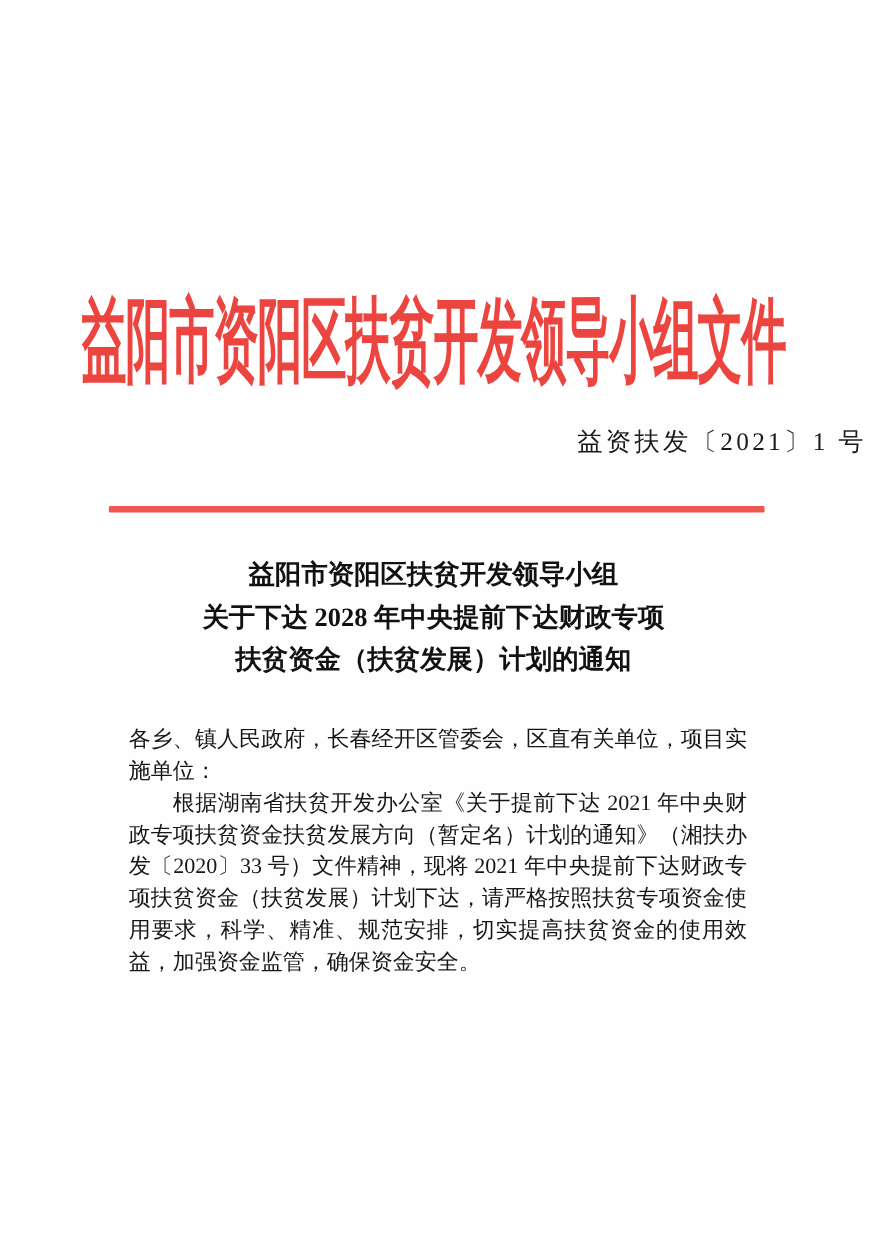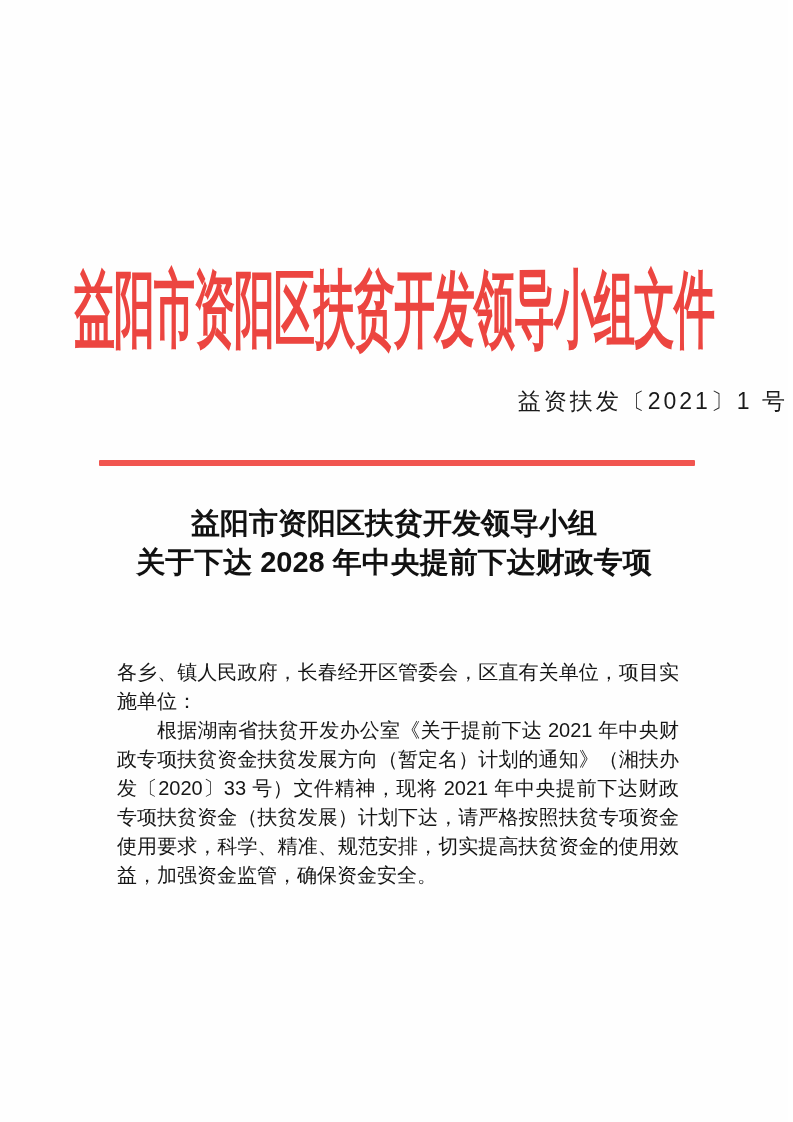--- a/index.html
+++ b/index.html
@@ -11,21 +11,21 @@
   * { margin: 0; padding: 0; box-sizing: border-box; }
   html, body {
     background: #ffffff;
   }
   .page {
     position: relative;
     width: 788px;
     height: 1122px;
     background: var(--paper);
     overflow: hidden;
-    font-family: Liberation Sans, sans-serif;
+    font-family: Liberation Serif, serif;
     color: var(--ink);
   }
   
   .banner {
     position: absolute;
     top: 262px;
     left: 0;
     width: 100%;
     height: 96px;
     display: flex;
@@ -63,21 +63,21 @@
     border-radius: 1px;
   }
   
   .doc-title {
     position: absolute;
     top: 504px;
     left: 0;
     width: 100%;
     text-align: center;
     font-weight: bold;
-    font-size: 29px;
+    font-size: 24px;
     line-height: 38.5px;
     color: #111;
   }
   
   .body-text {
     position: absolute;
     top: 658px;
     left: 117px;
     width: 562px;
     font-size: 20px;
@@ -98,20 +98,21 @@
     <span class="banner-text">益阳市资阳区扶贫开发领导小组文件</span>
   </div>
 
   <div class="doc-number">益资扶发〔2021〕1 号</div>
 
   <div class="red-divider"></div>
 
   <div class="doc-title">
     <div>益阳市资阳区扶贫开发领导小组</div>
     <div>关于下达 2028 年中央提前下达财政专项</div>
+    <div>扶贫资金（扶贫发展）计划的通知</div>
   </div>
 
   <div class="body-text">
     <p>各乡、镇人民政府，长春经开区管委会，区直有关单位，项目实施单位：</p>
     <p class="indented">根据湖南省扶贫开发办公室《关于提前下达 2021 年中央财政专项扶贫资金扶贫发展方向（暂定名）计划的通知》（湘扶办发〔2020〕33 号）文件精神，现将 2021 年中央提前下达财政专项扶贫资金（扶贫发展）计划下达，请严格按照扶贫专项资金使用要求，科学、精准、规范安排，切实提高扶贫资金的使用效益，加强资金监管，确保资金安全。</p>
   </div>
 
 </div>
 
 </body></html>

